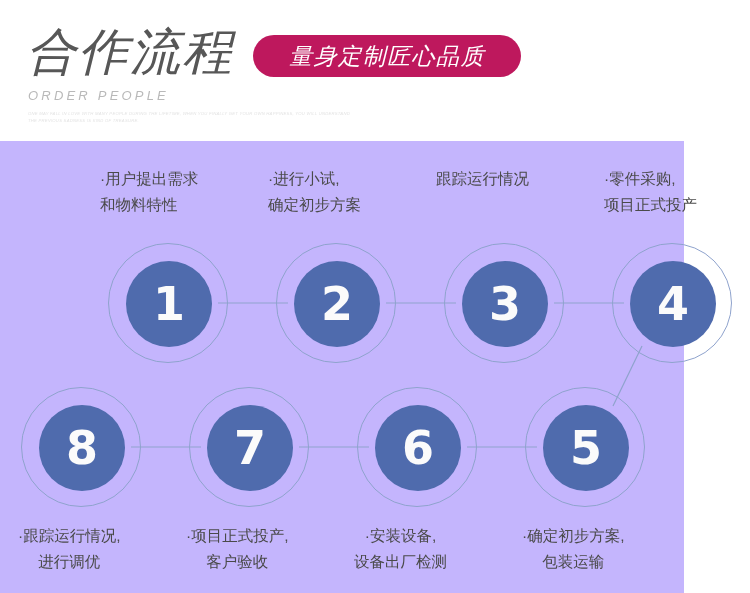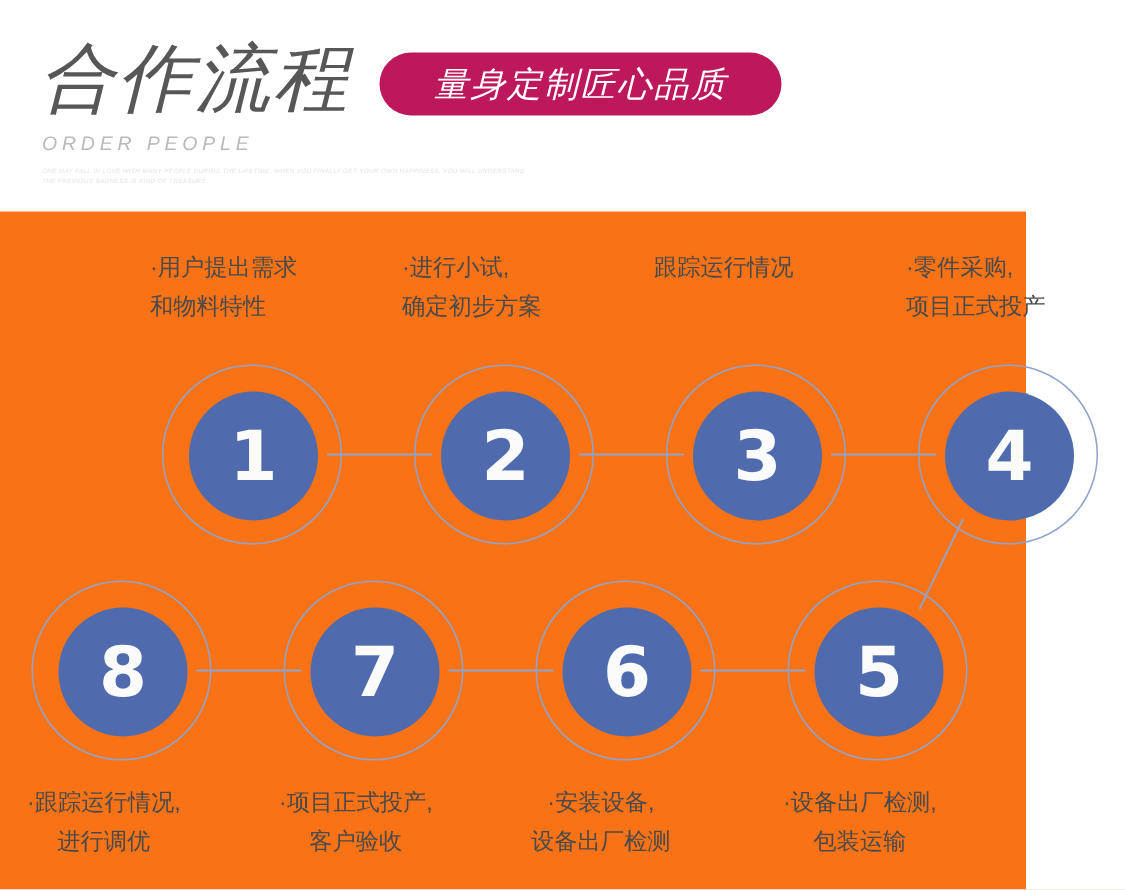--- a/index.html
+++ b/index.html
@@ -68,21 +68,21 @@
     color: #ffffff;
     letter-spacing: 1.5px;
     white-space: nowrap;
   }
 
   
   #flow {
     position: absolute;
     left: 0; top: 141px;
     width: 684px; height: 452px;
-    background: #f97316;
+    background: #c4b5fd;
   }
   #flow-svg {
     position: absolute;
     left: 0; top: 0;
     width: 750px; height: 452px;
   }
 
   .step {
     position: absolute;
     width: 120px; height: 120px;
@@ -216,18 +216,18 @@
     </div>
     <div class="caption caption-bot" style="left:186px; top:382px;">
       <div>·项目正式投产,</div>
       <div>客户验收</div>
     </div>
     <div class="caption caption-bot" style="left:354px; top:382px;">
       <div>·安装设备,</div>
       <div>设备出厂检测</div>
     </div>
     <div class="caption caption-bot" style="left:522px; top:382px;">
-      <div>·设备出厂检测,</div>
+      <div>·确定初步方案,</div>
       <div>包装运输</div>
     </div>
 
   </div>
 </div>
 
 </body></html>

